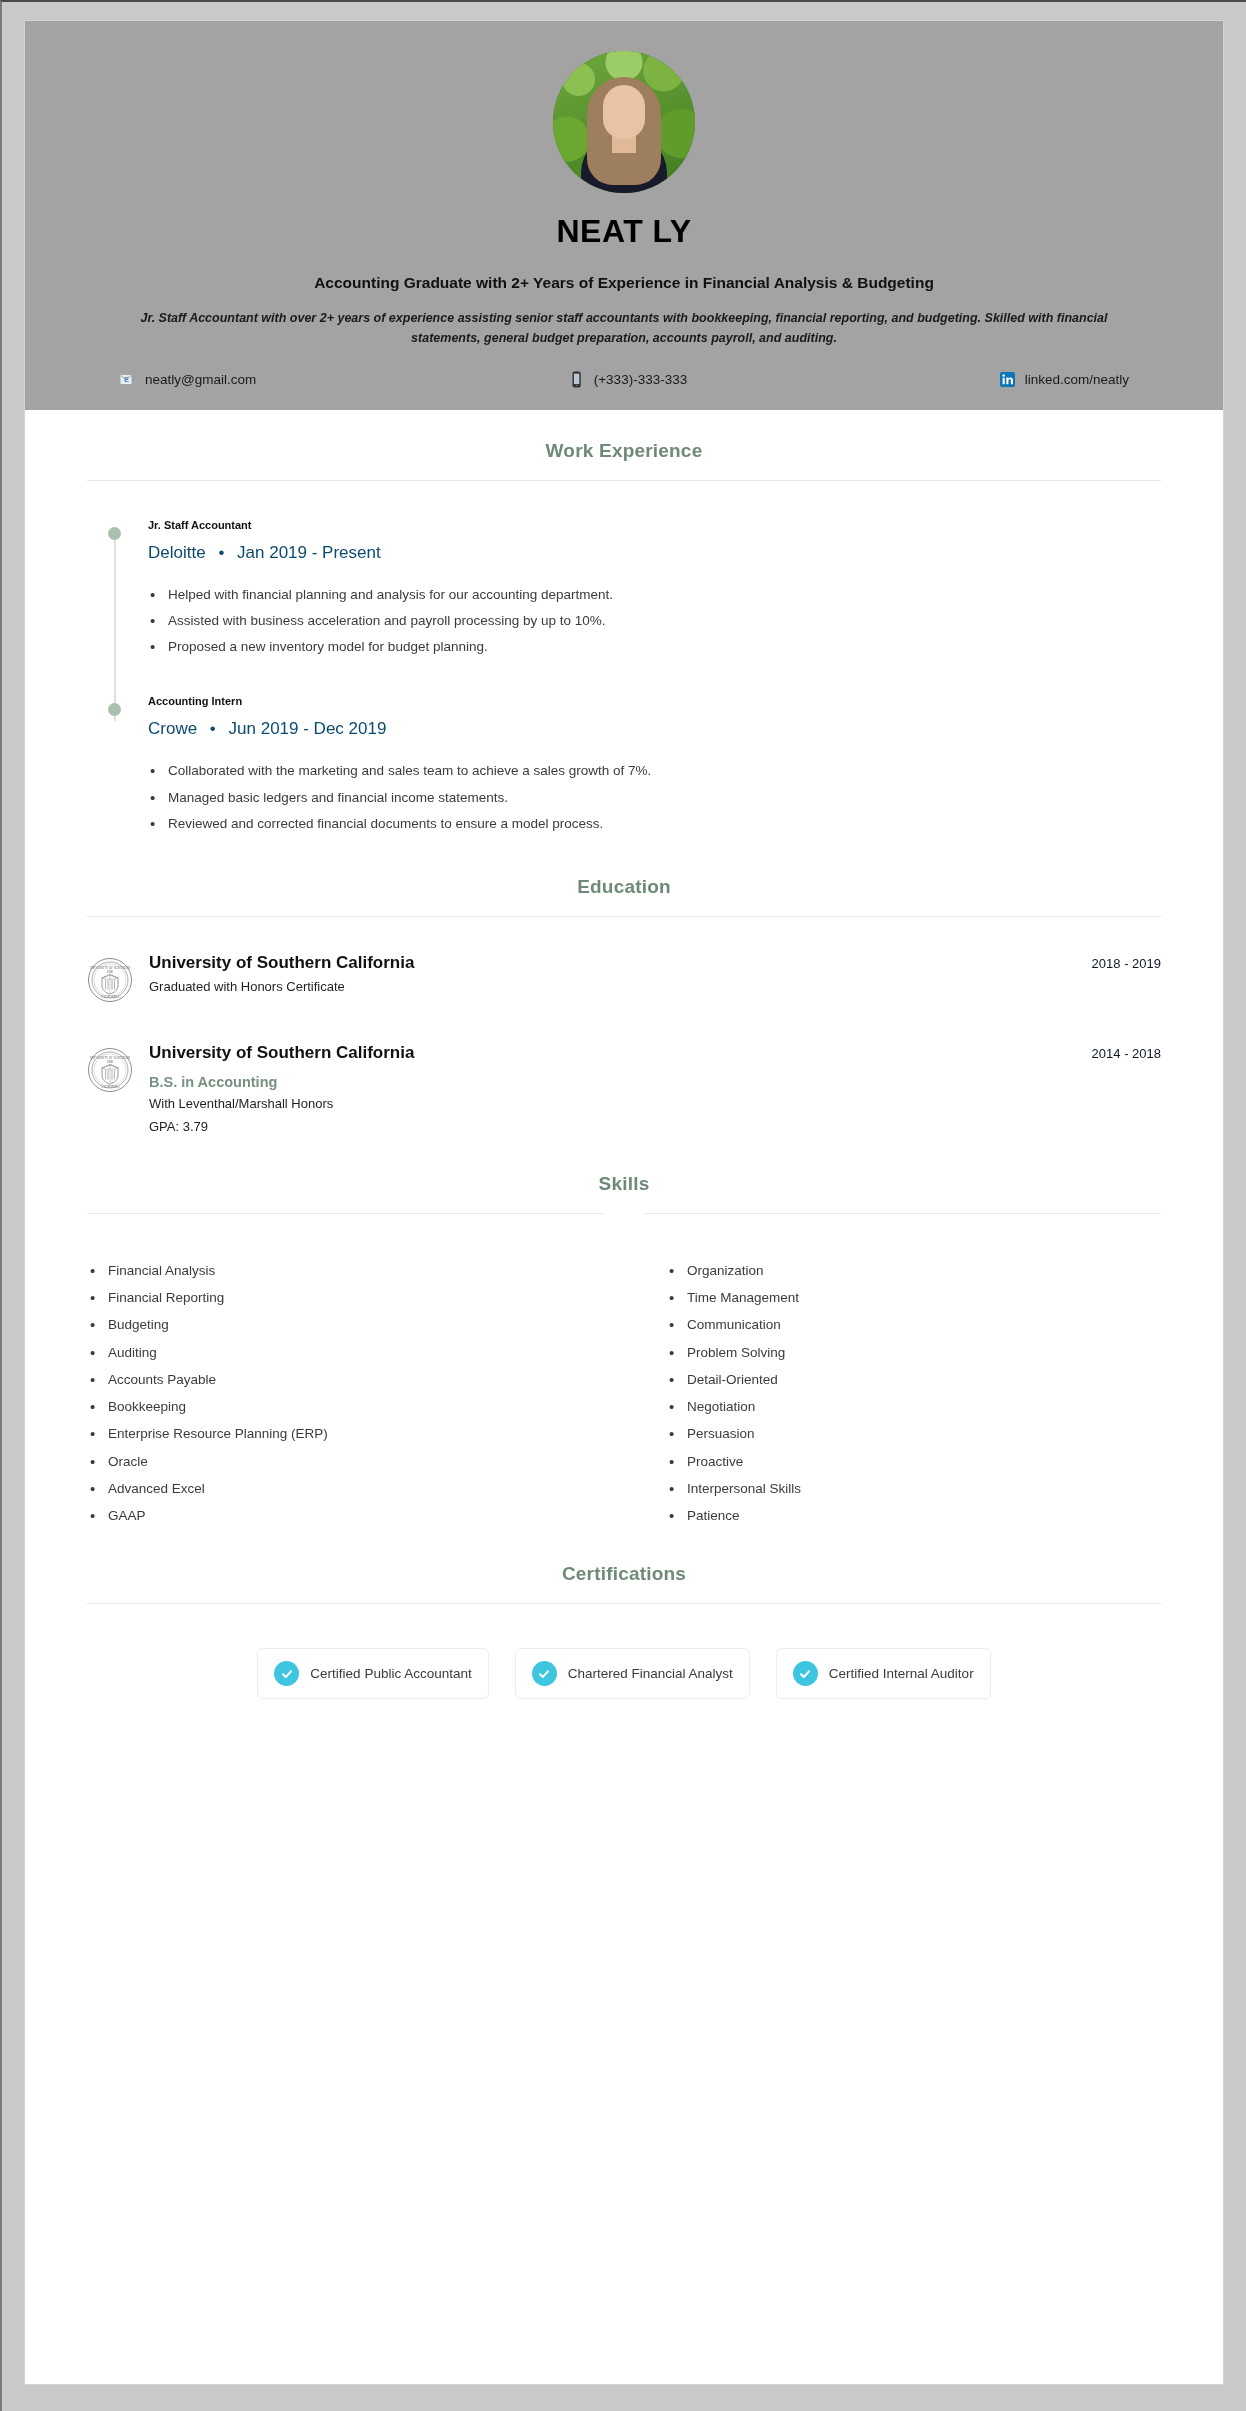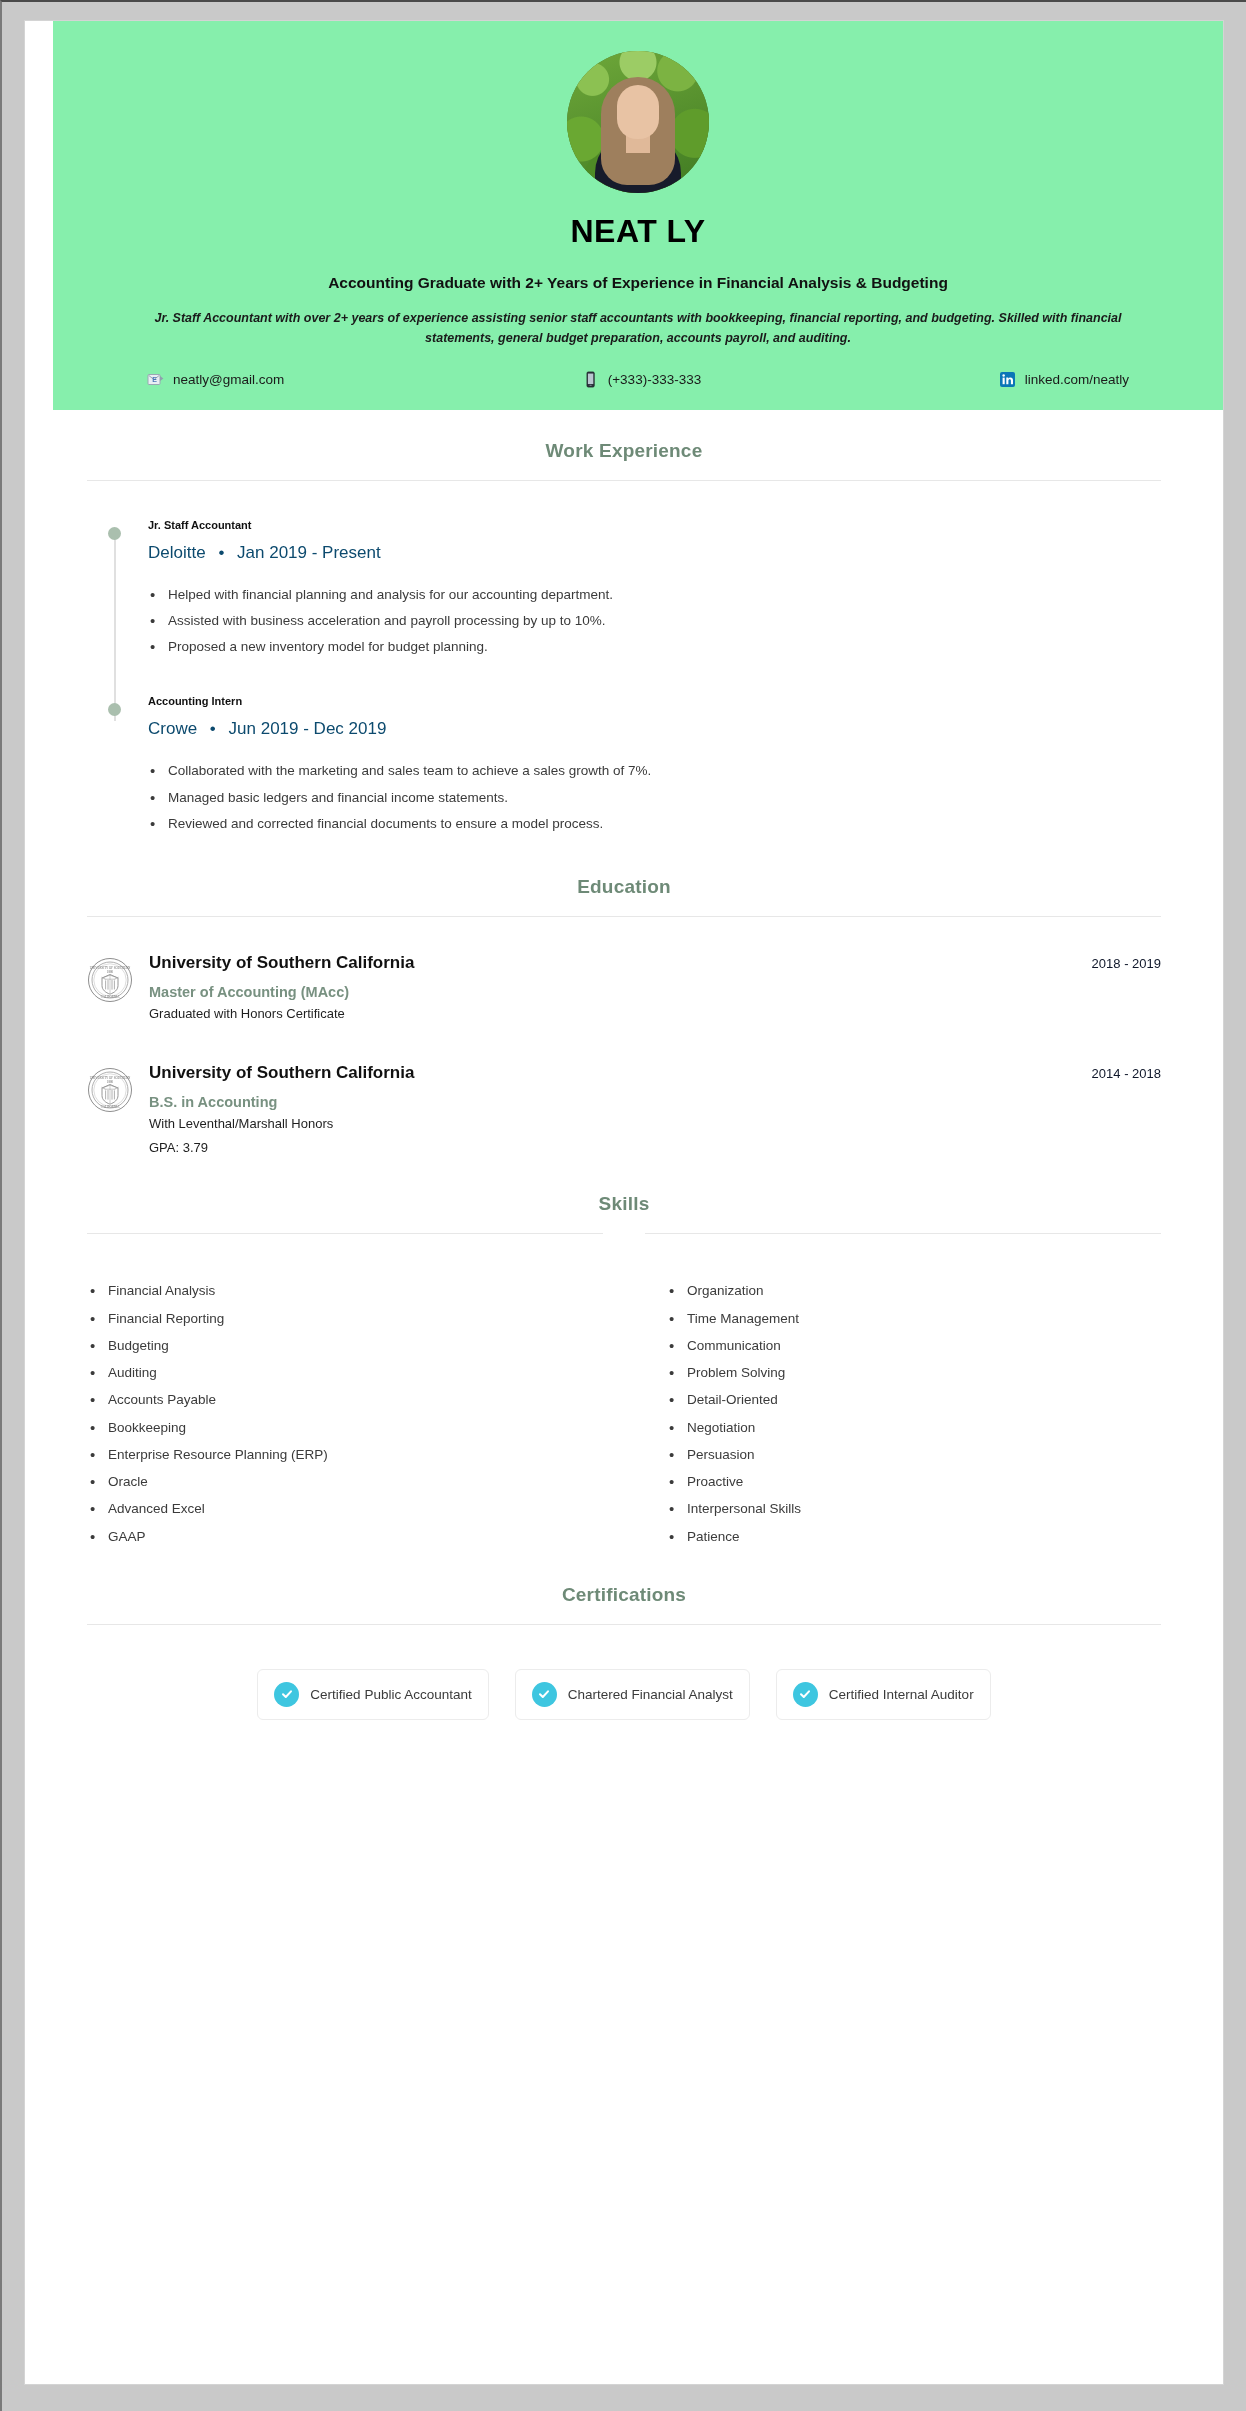--- a/index.html
+++ b/index.html
@@ -20,24 +20,23 @@
     height: 100%;
     background: #ffffff;
     border: 1px solid #d4d4d4;
     overflow: hidden;
     display: flex;
     flex-direction: column;
   }
 
   
   .header {
-    background: #86efac;
+    background: #a3a3a3;
     padding: 30px 60px 22px 60px;
     text-align: center;
-    margin-left: 28px;
   }
   .avatar-wrap { display: flex; justify-content: center; }
   .avatar {
     width: 142px; height: 142px; border-radius: 50%;
     overflow: hidden; position: relative;
     background: #4b7a32;
   }
   .avatar .leaves {
     position: absolute; inset: 0;
     background:
@@ -279,21 +278,20 @@
               <path d="M23 17.5 L31 21 v7.5 c0 4.3 -3.6 7.2 -8 8.6 c-4.4 -1.4 -8 -4.3 -8 -8.6 V21 Z" fill="#ffffff" stroke="#8a8a8a" stroke-width="0.9"></path>
               <path d="M23 18.4 v17.6" stroke="#9c9c9c" stroke-width="0.5"></path>
               <path d="M16.5 20.4 L23 18.2 L29.5 20.4" fill="none" stroke="#9c9c9c" stroke-width="0.6"></path>
               <path d="M18.6 23.4 v9 M21 23 v9.6 M25 23 v9.6 M27.4 23.4 v9" stroke="#9c9c9c" stroke-width="0.8"></path>
               <path d="M17.8 22.2 h10.4" stroke="#9c9c9c" stroke-width="0.6"></path>
               <path d="M14.4 20.2 L18.4 22.2 M31.6 20.2 L27.6 22.2" stroke="#9c9c9c" stroke-width="0.7"></path>
             </svg>
           </span>
           <div class="edu-main">
             <div class="school">University of Southern California</div>
-            <div class="degree">Master of Accounting (MAcc)</div>
             <div class="edu-note">Graduated with Honors Certificate</div>
           </div>
           <div class="edu-dates">2018 - 2019</div>
         </div>
 
         <div class="edu-item">
           <span class="seal">
             <svg width="46" height="46" viewBox="0 0 46 46">
               <circle cx="23" cy="23" r="21.5" fill="#ffffff" stroke="#8e8e8e" stroke-width="1"></circle>
               <circle cx="23" cy="23" r="18" fill="none" stroke="#9a9a9a" stroke-width="0.8"></circle>

